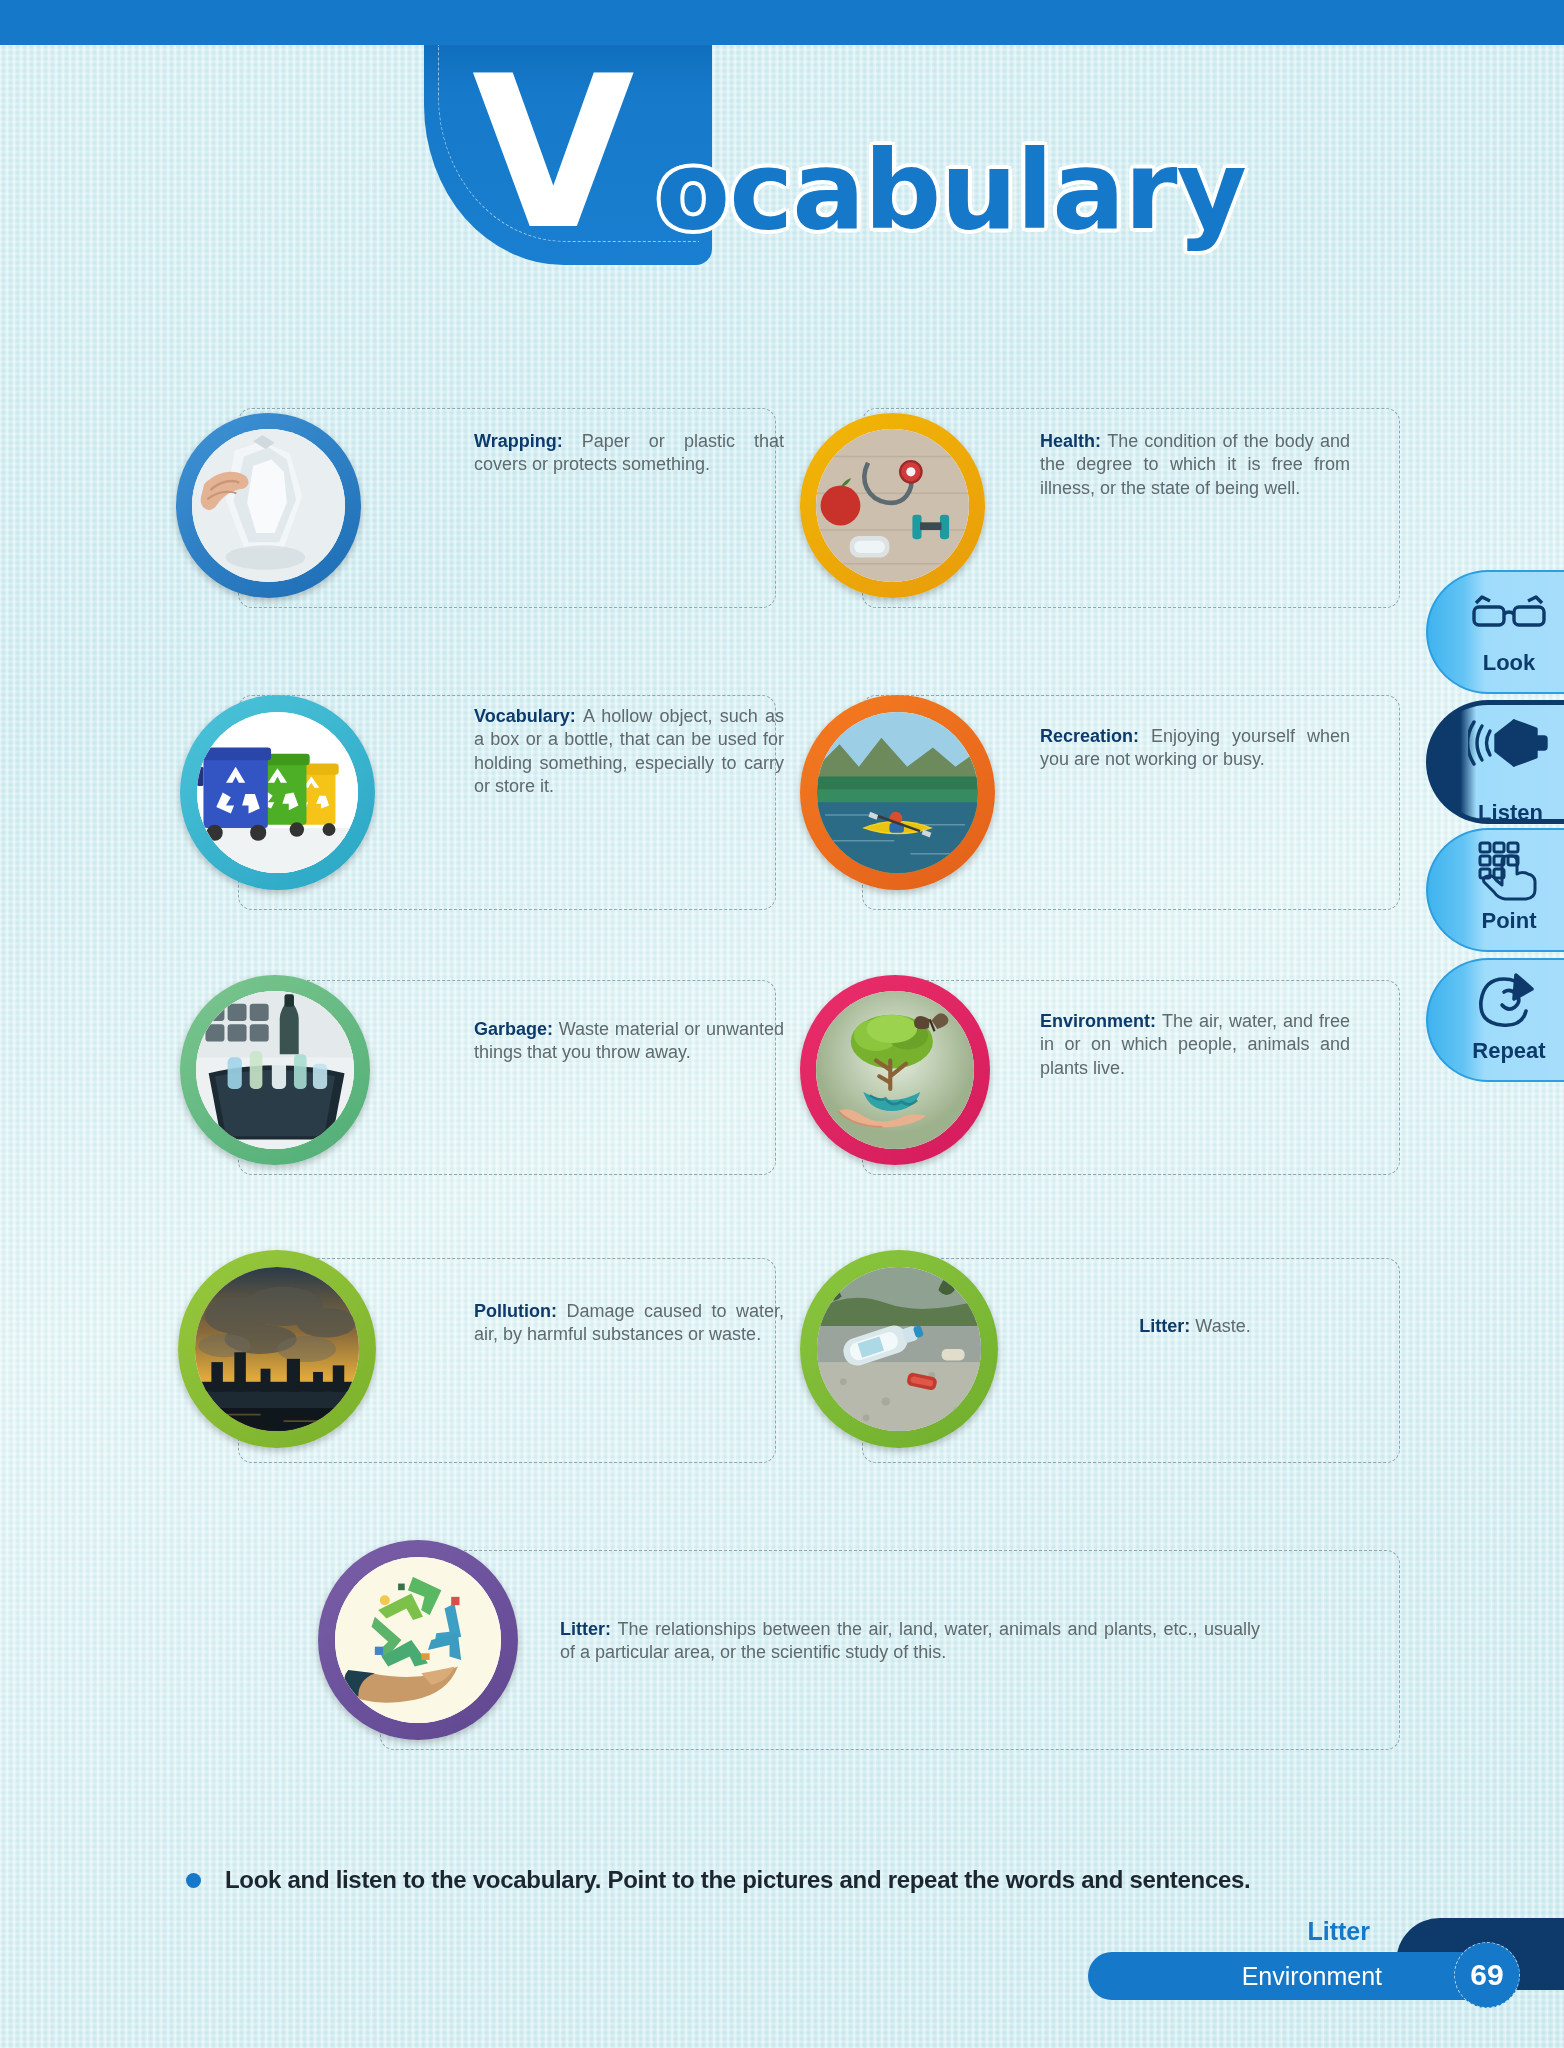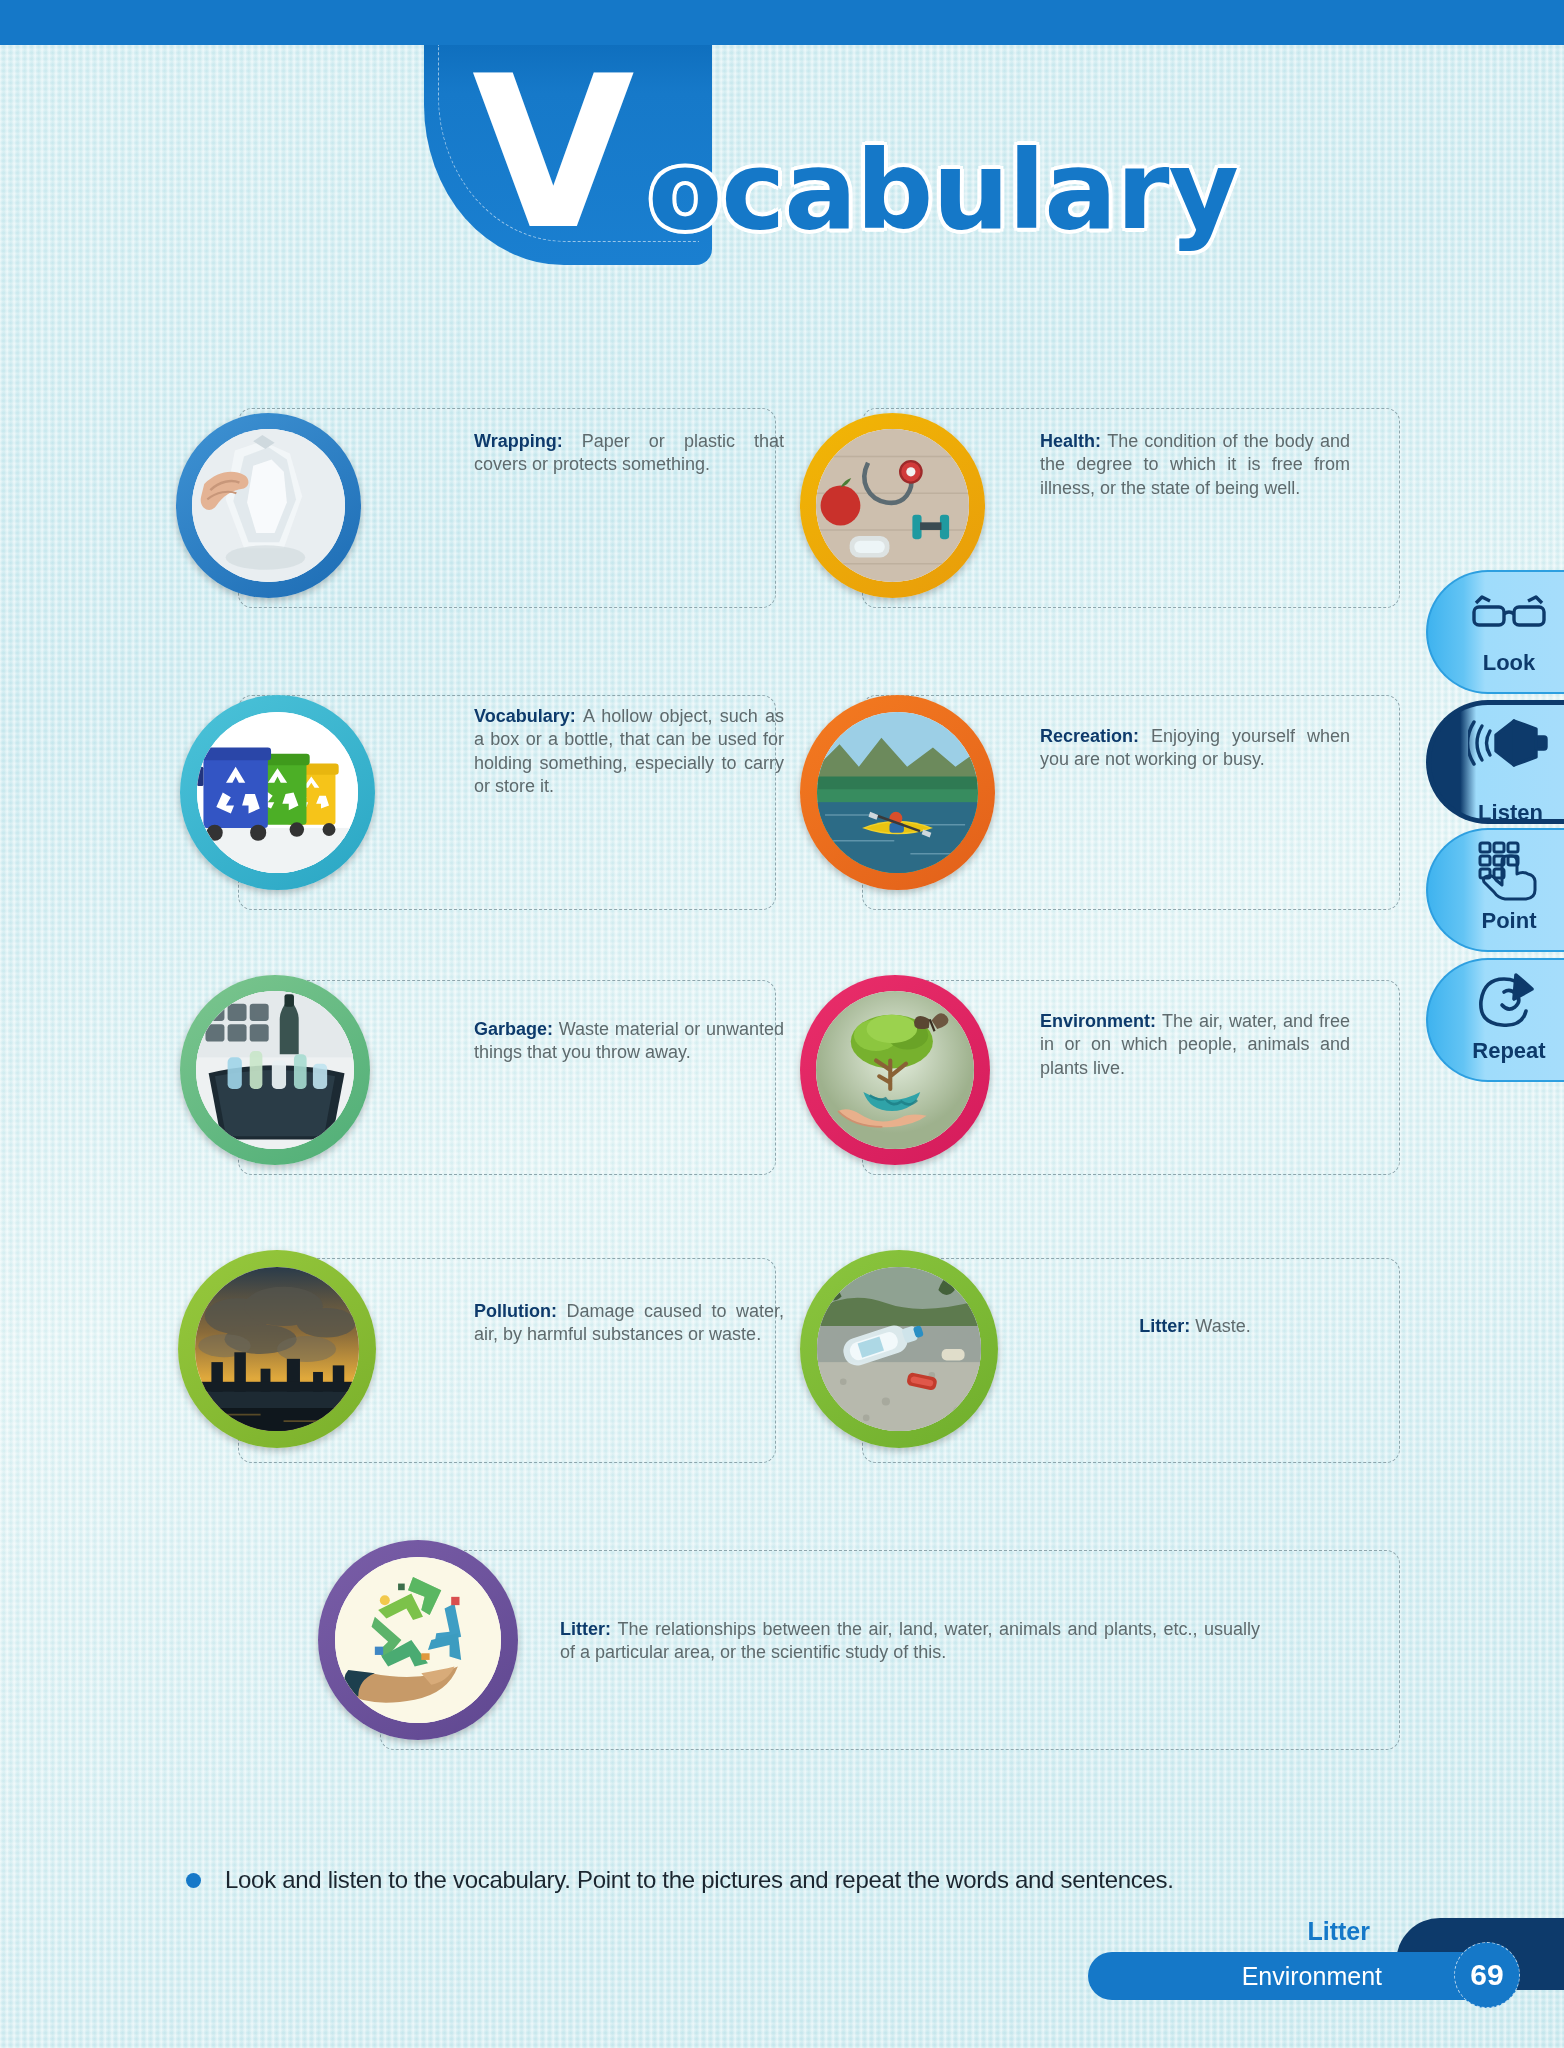--- a/index.html
+++ b/index.html
@@ -65,21 +65,21 @@
     top: -6px;
     font-family: "DejaVu Sans", sans-serif;
     font-weight: bold;
     font-size: 210px;
     line-height: 1;
     color: #ffffff;
     letter-spacing: -6px;
   }
   .title-rest {
     position: absolute;
-    left: 228px;
+    left: 236px;
     top: 82px;
     font-family: "DejaVu Sans", sans-serif;
     font-weight: bold;
     font-size: 108px;
     line-height: 1;
     color: #1578c8;
     letter-spacing: -1px;
     text-shadow:
       -3px -3px 0 #fff, 3px -3px 0 #fff, -3px 3px 0 #fff, 3px 3px 0 #fff,
       -4px 0 0 #fff, 4px 0 0 #fff, 0 -4px 0 #fff, 0 4px 0 #fff;
@@ -181,21 +181,21 @@
   }
   .bullet {
     width: 15px; height: 15px;
     border-radius: 50%;
     background: #1578c8;
     flex: 0 0 auto;
   }
   .instruction .txt {
     font-family: "Liberation Sans", sans-serif;
     font-size: 24px;
-    font-weight: normal;
+    font-weight: bold;
     color: #1b2630;
     letter-spacing: -0.3px;
   }
 
   
   .footer-dark {
     position: absolute;
     right: 0;
     bottom: 58px;
     width: 168px;

